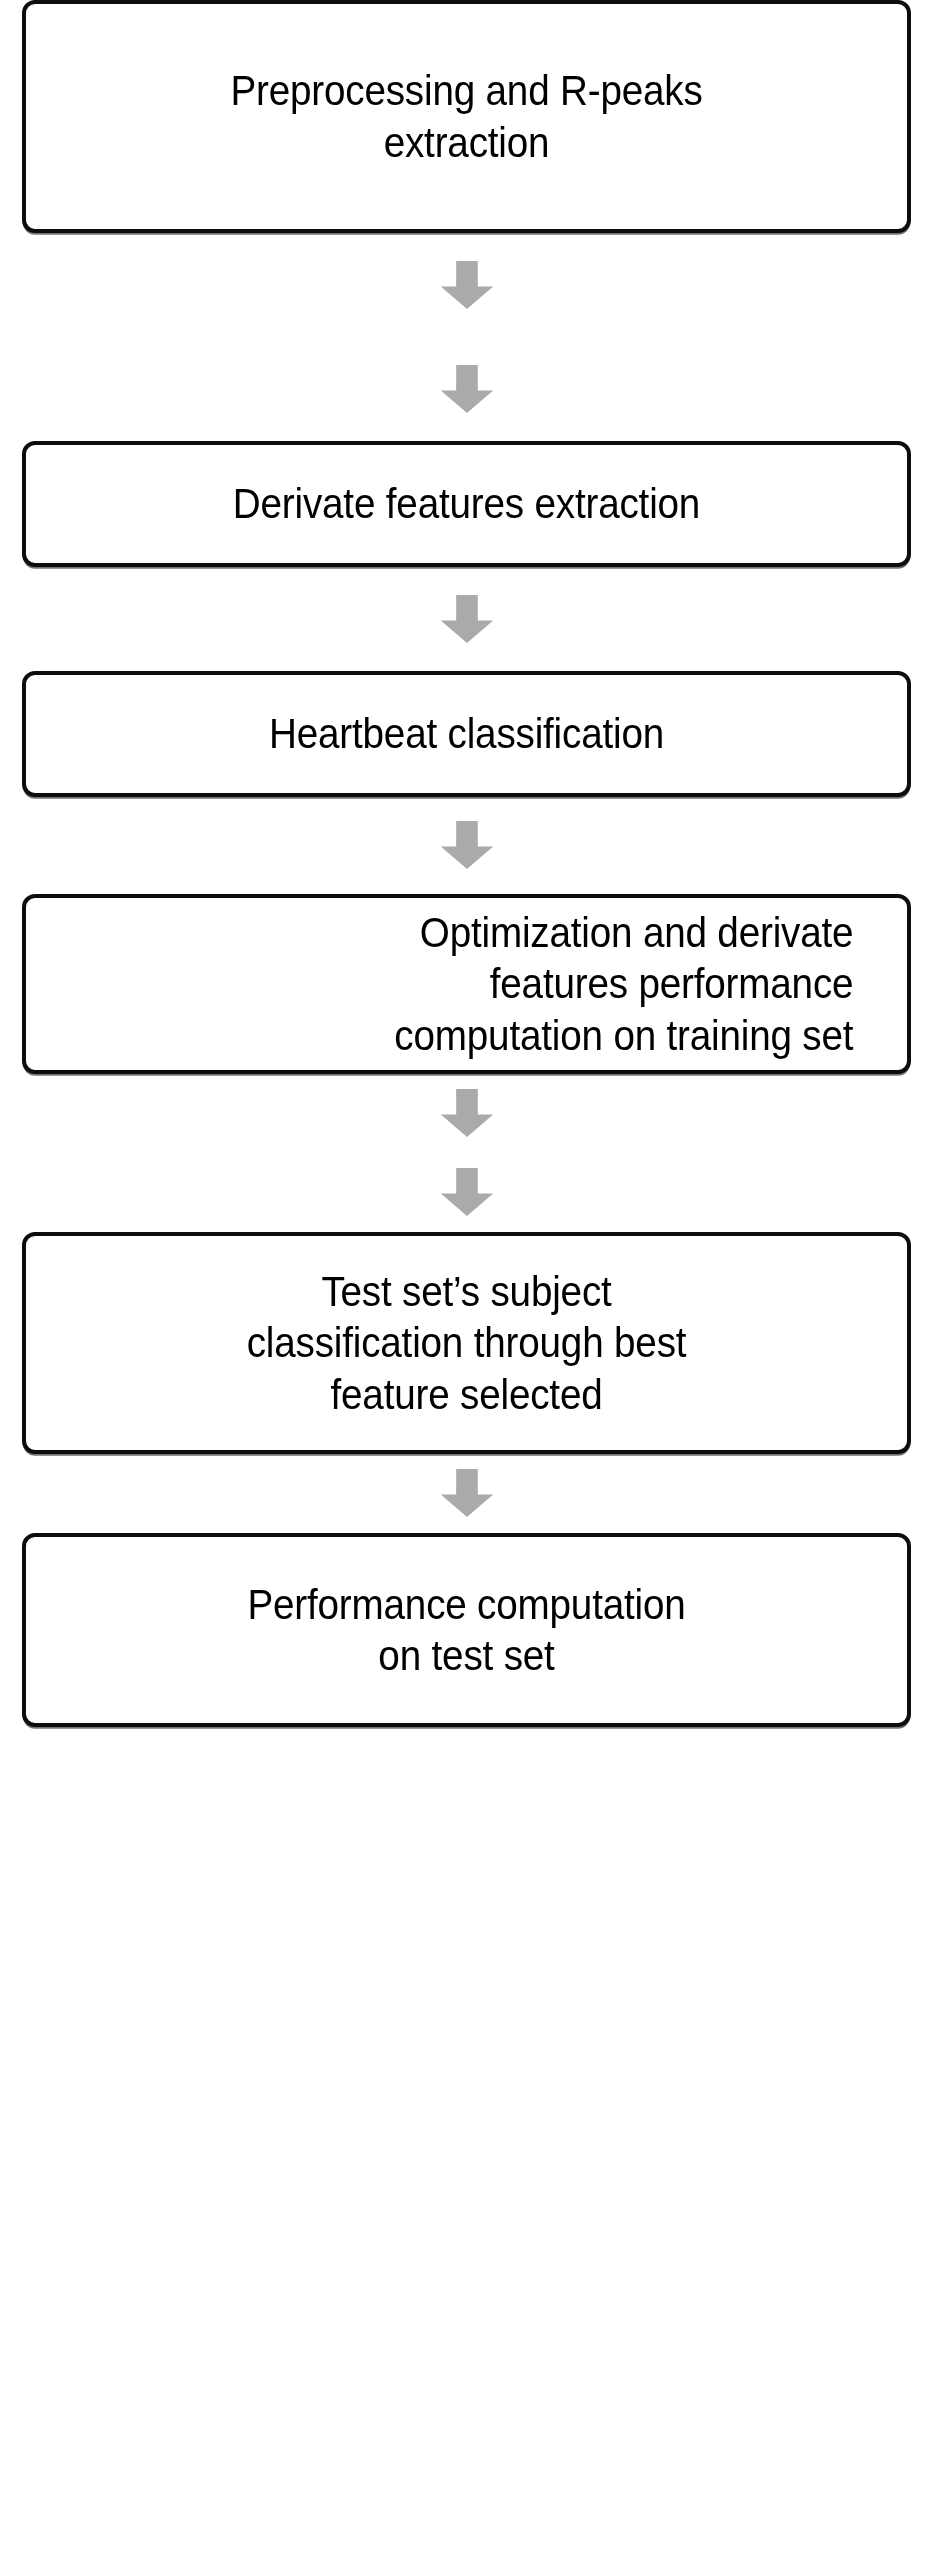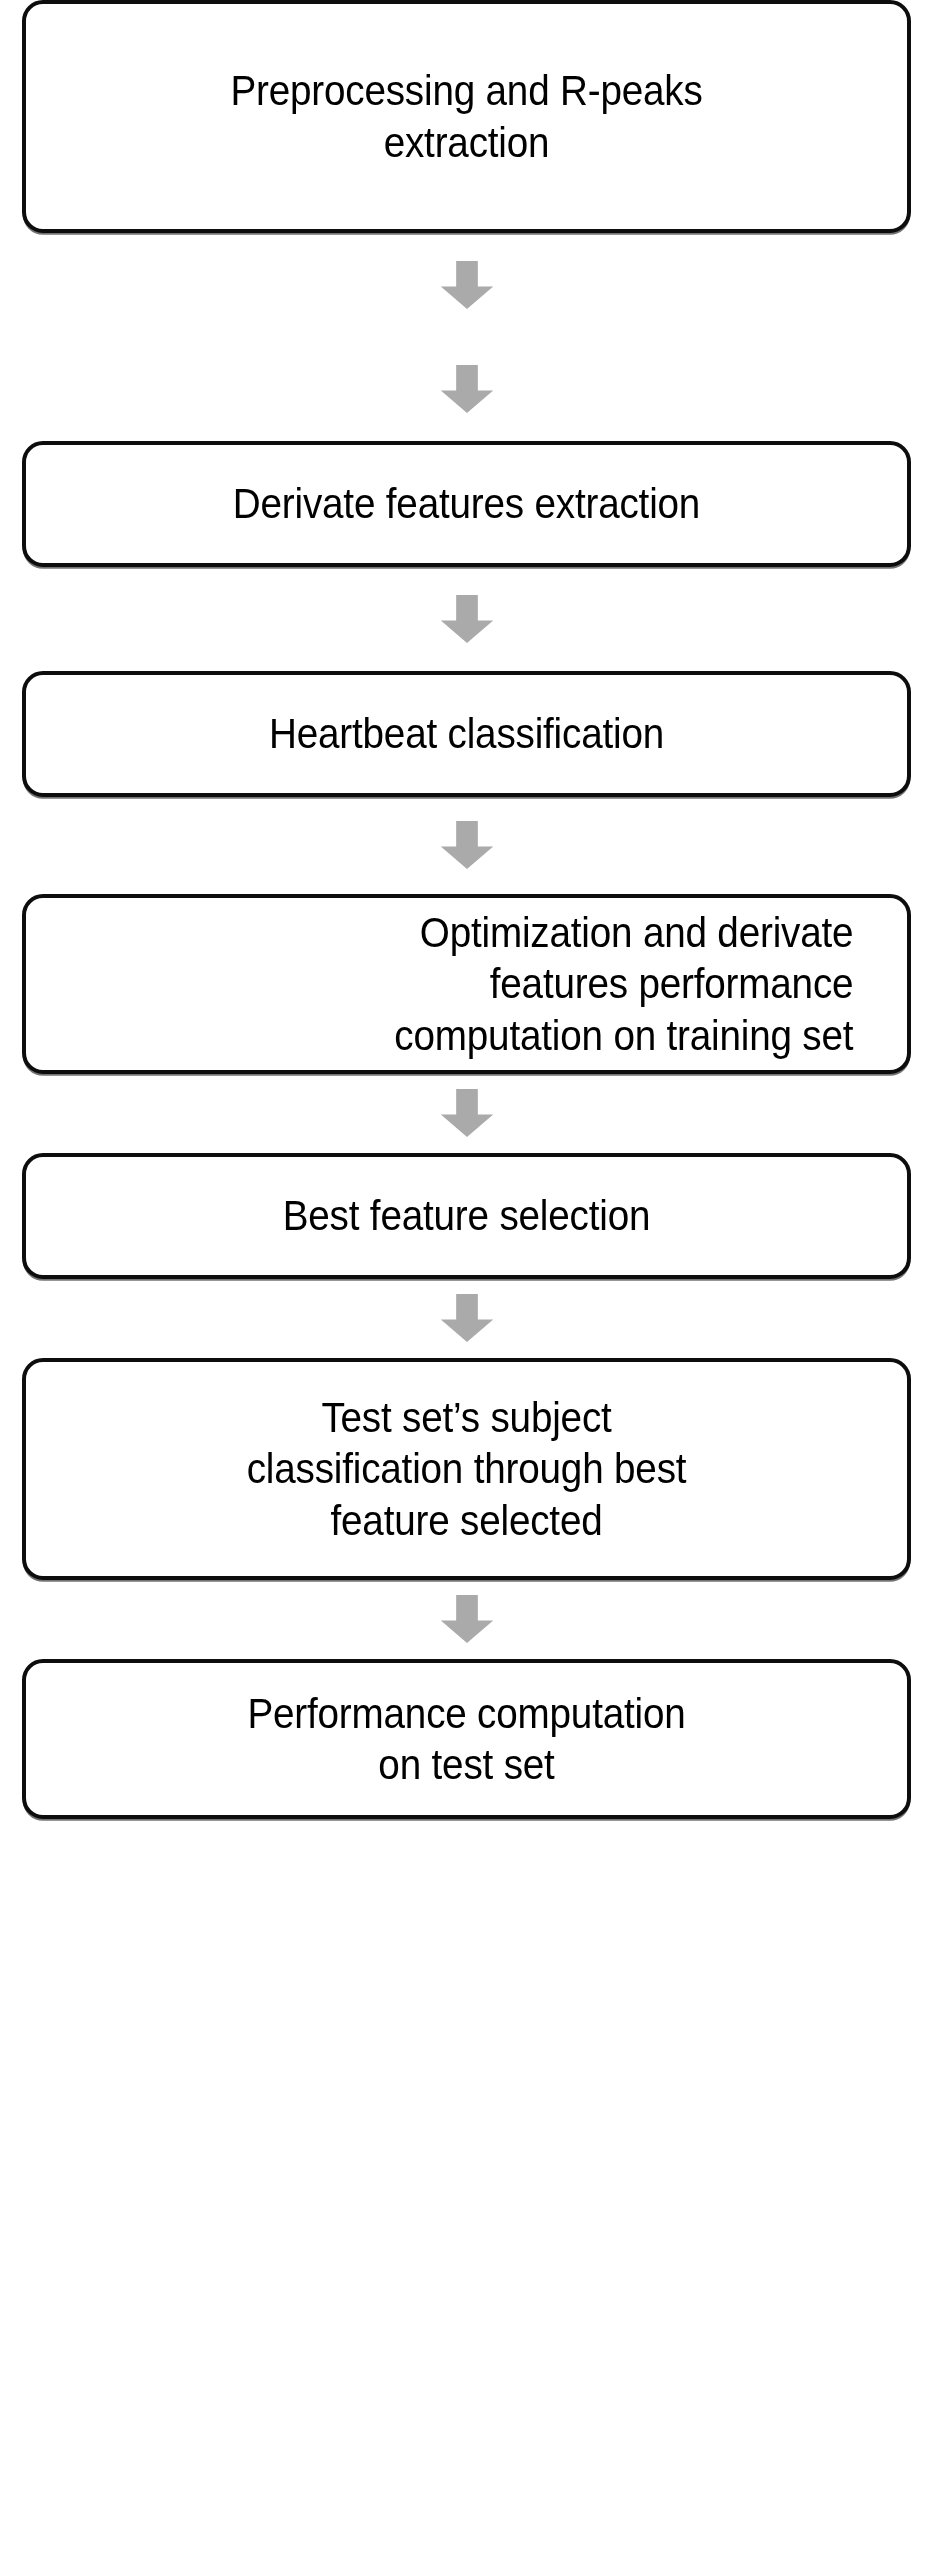--- a/index.html
+++ b/index.html
@@ -27,21 +27,21 @@
     width: 933px;
     display: flex;
     flex-direction: column;
     align-items: center;
   }
   .step-box {
     box-sizing: border-box;
     width: 889px;
     background: #ffffff;
     border: 4.5px solid #0d0d0d;
-    border-radius: 21px;
+    border-radius: 13px;
     display: flex;
     align-items: center;
     justify-content: center;
     text-align: center;
     color: #000000;
     font-size: 42px;
     line-height: 1.22;
     letter-spacing: -0.2px;
     font-weight: 400;
     padding: 1px 20px;
@@ -51,21 +51,21 @@
     display: block;
     width: 100%;
     white-space: pre-line;
     transform: scaleX(0.92);
     transform-origin: center center;
   }
   .h-1line  { height: 126px; }
   .h-2line  { height: 233px; }
   .h-3line  { height: 180px; text-align: right; }
   .h-3line-b{ height: 222px; }
-  .h-2line-b{ height: 160px; }
+  .h-2line-b{ height: 194px; }
 
   .arrow-connector {
     width: 90px;
     display: flex;
     align-items: center;
     justify-content: center;
   }
   .gap-tall  { height: 104px; }
   .gap-mid   { height: 97px; }
   .gap-short { height: 79px;  }
@@ -122,23 +122,20 @@
 features performance
 computation on training set</span>
     </div>
 
     <div class="arrow-connector gap-short">
       <svg class="arrow-glyph" width="56" height="49" viewBox="0 0 62 54" aria-hidden="true">
         <polygon points="19,0 43,0 43,28 60,28 31,53 2,28 19,28" fill="#AAAAAA"></polygon>
       </svg>
     </div>
 
-    <div class="step-box h-1line">
-      <span class="step-label">Best feature selection</span>
-    </div>
 
     <div class="arrow-connector gap-short">
       <svg class="arrow-glyph" width="56" height="49" viewBox="0 0 62 54" aria-hidden="true">
         <polygon points="19,0 43,0 43,28 60,28 31,53 2,28 19,28" fill="#AAAAAA"></polygon>
       </svg>
     </div>
 
     <div class="step-box h-3line-b">
       <span class="step-label">Test set’s subject
 classification through best

